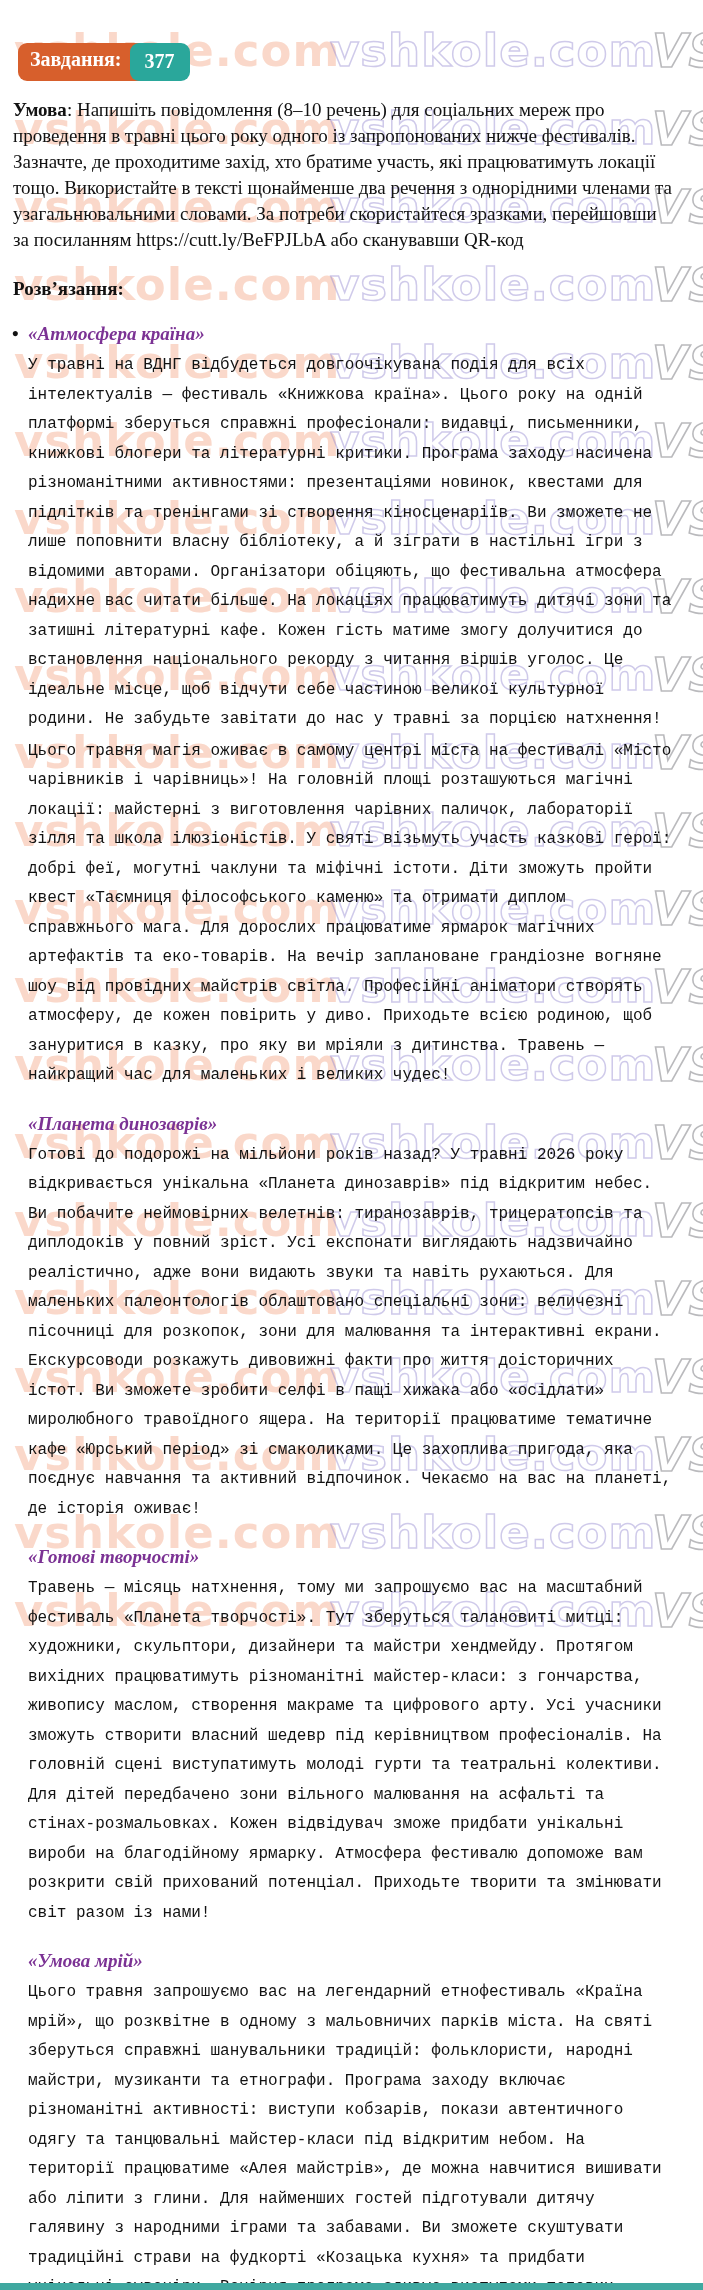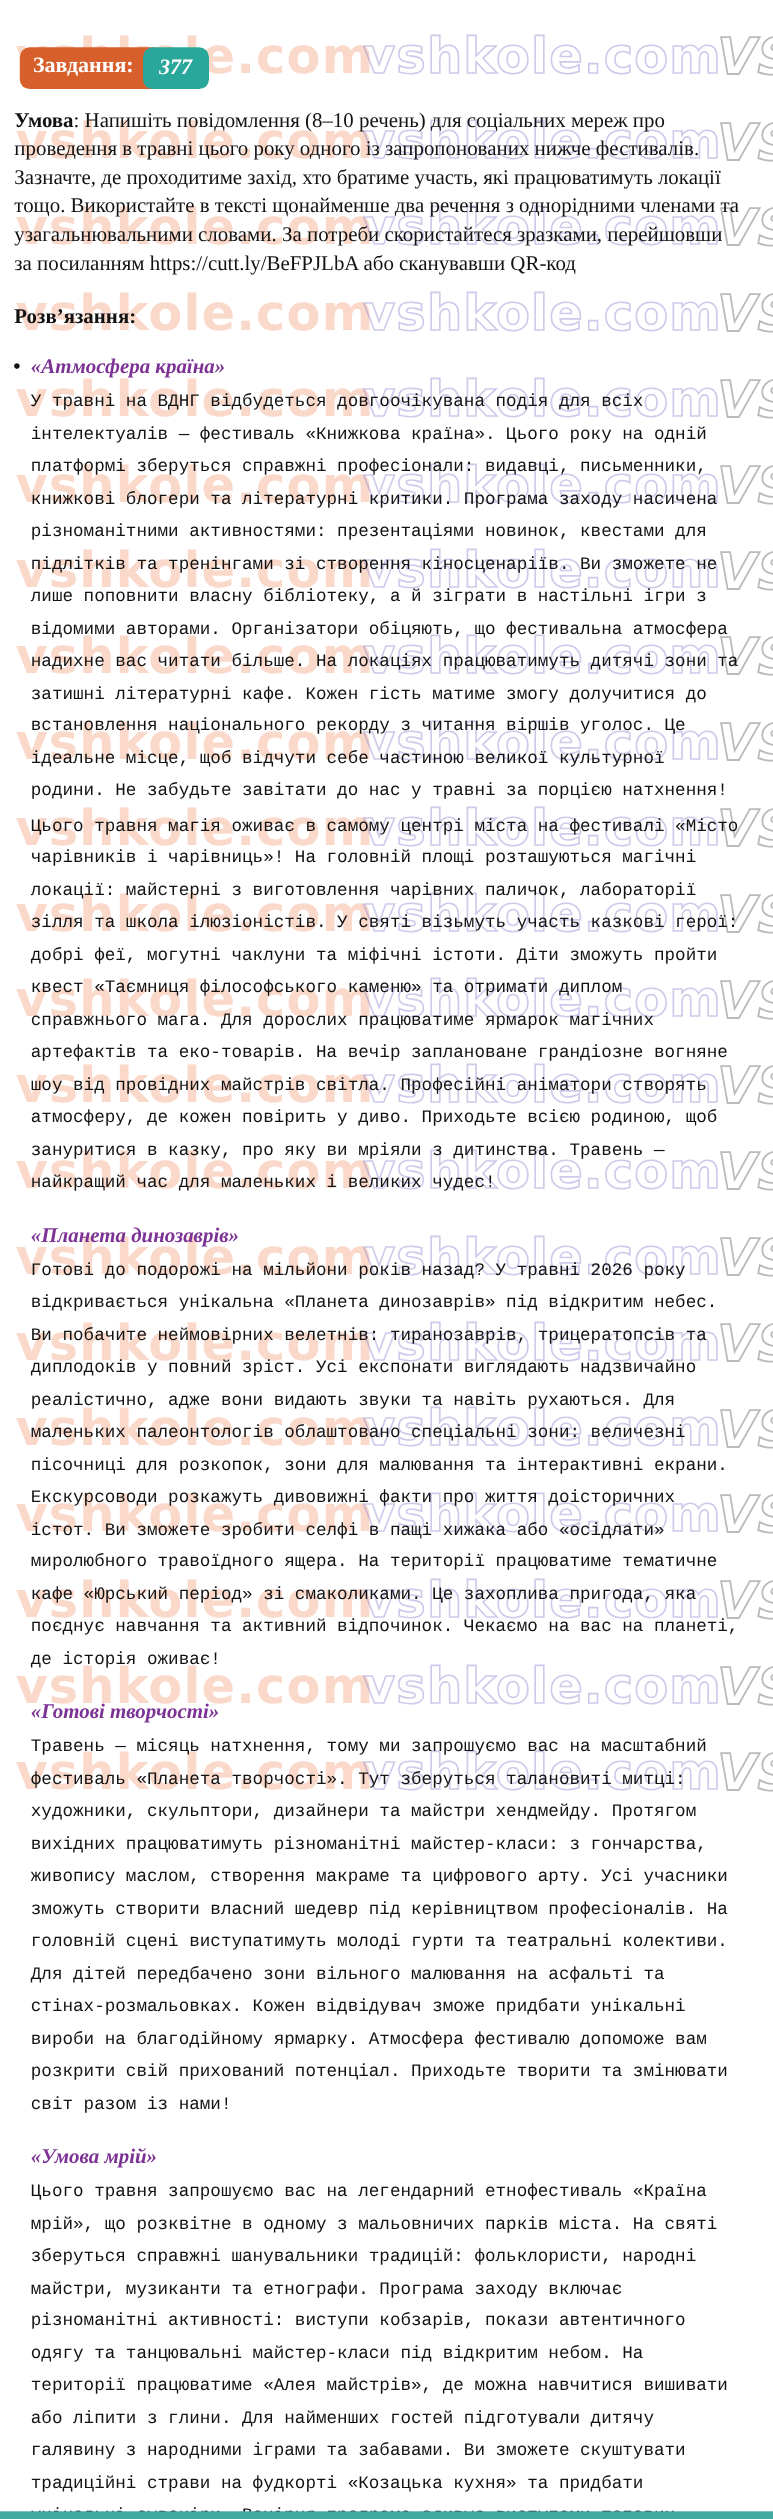--- a/index.html
+++ b/index.html
@@ -34,21 +34,20 @@
   .badge-task{
     background:var(--task-badge,#d75f2c);
     padding:6px 26px 8px 12px;
     border-radius:9px;
   }
   .badge-number{
     background:var(--number-badge,#2aa79b);
     padding:8px 15px 10px;
     border-radius:9px;
     margin-left:-18px;
-    font-style:italic;
   }
   .condition{
     margin:16px 0 0 0;
     font-size:19px;
     line-height:26px;
     width:662px;
   }
   .link-plain{color:#121212;text-decoration:none;}
   .solution-label{margin:24px 0 0 0;font-size:19px;line-height:24px;}
   .festivals{margin:0;}

